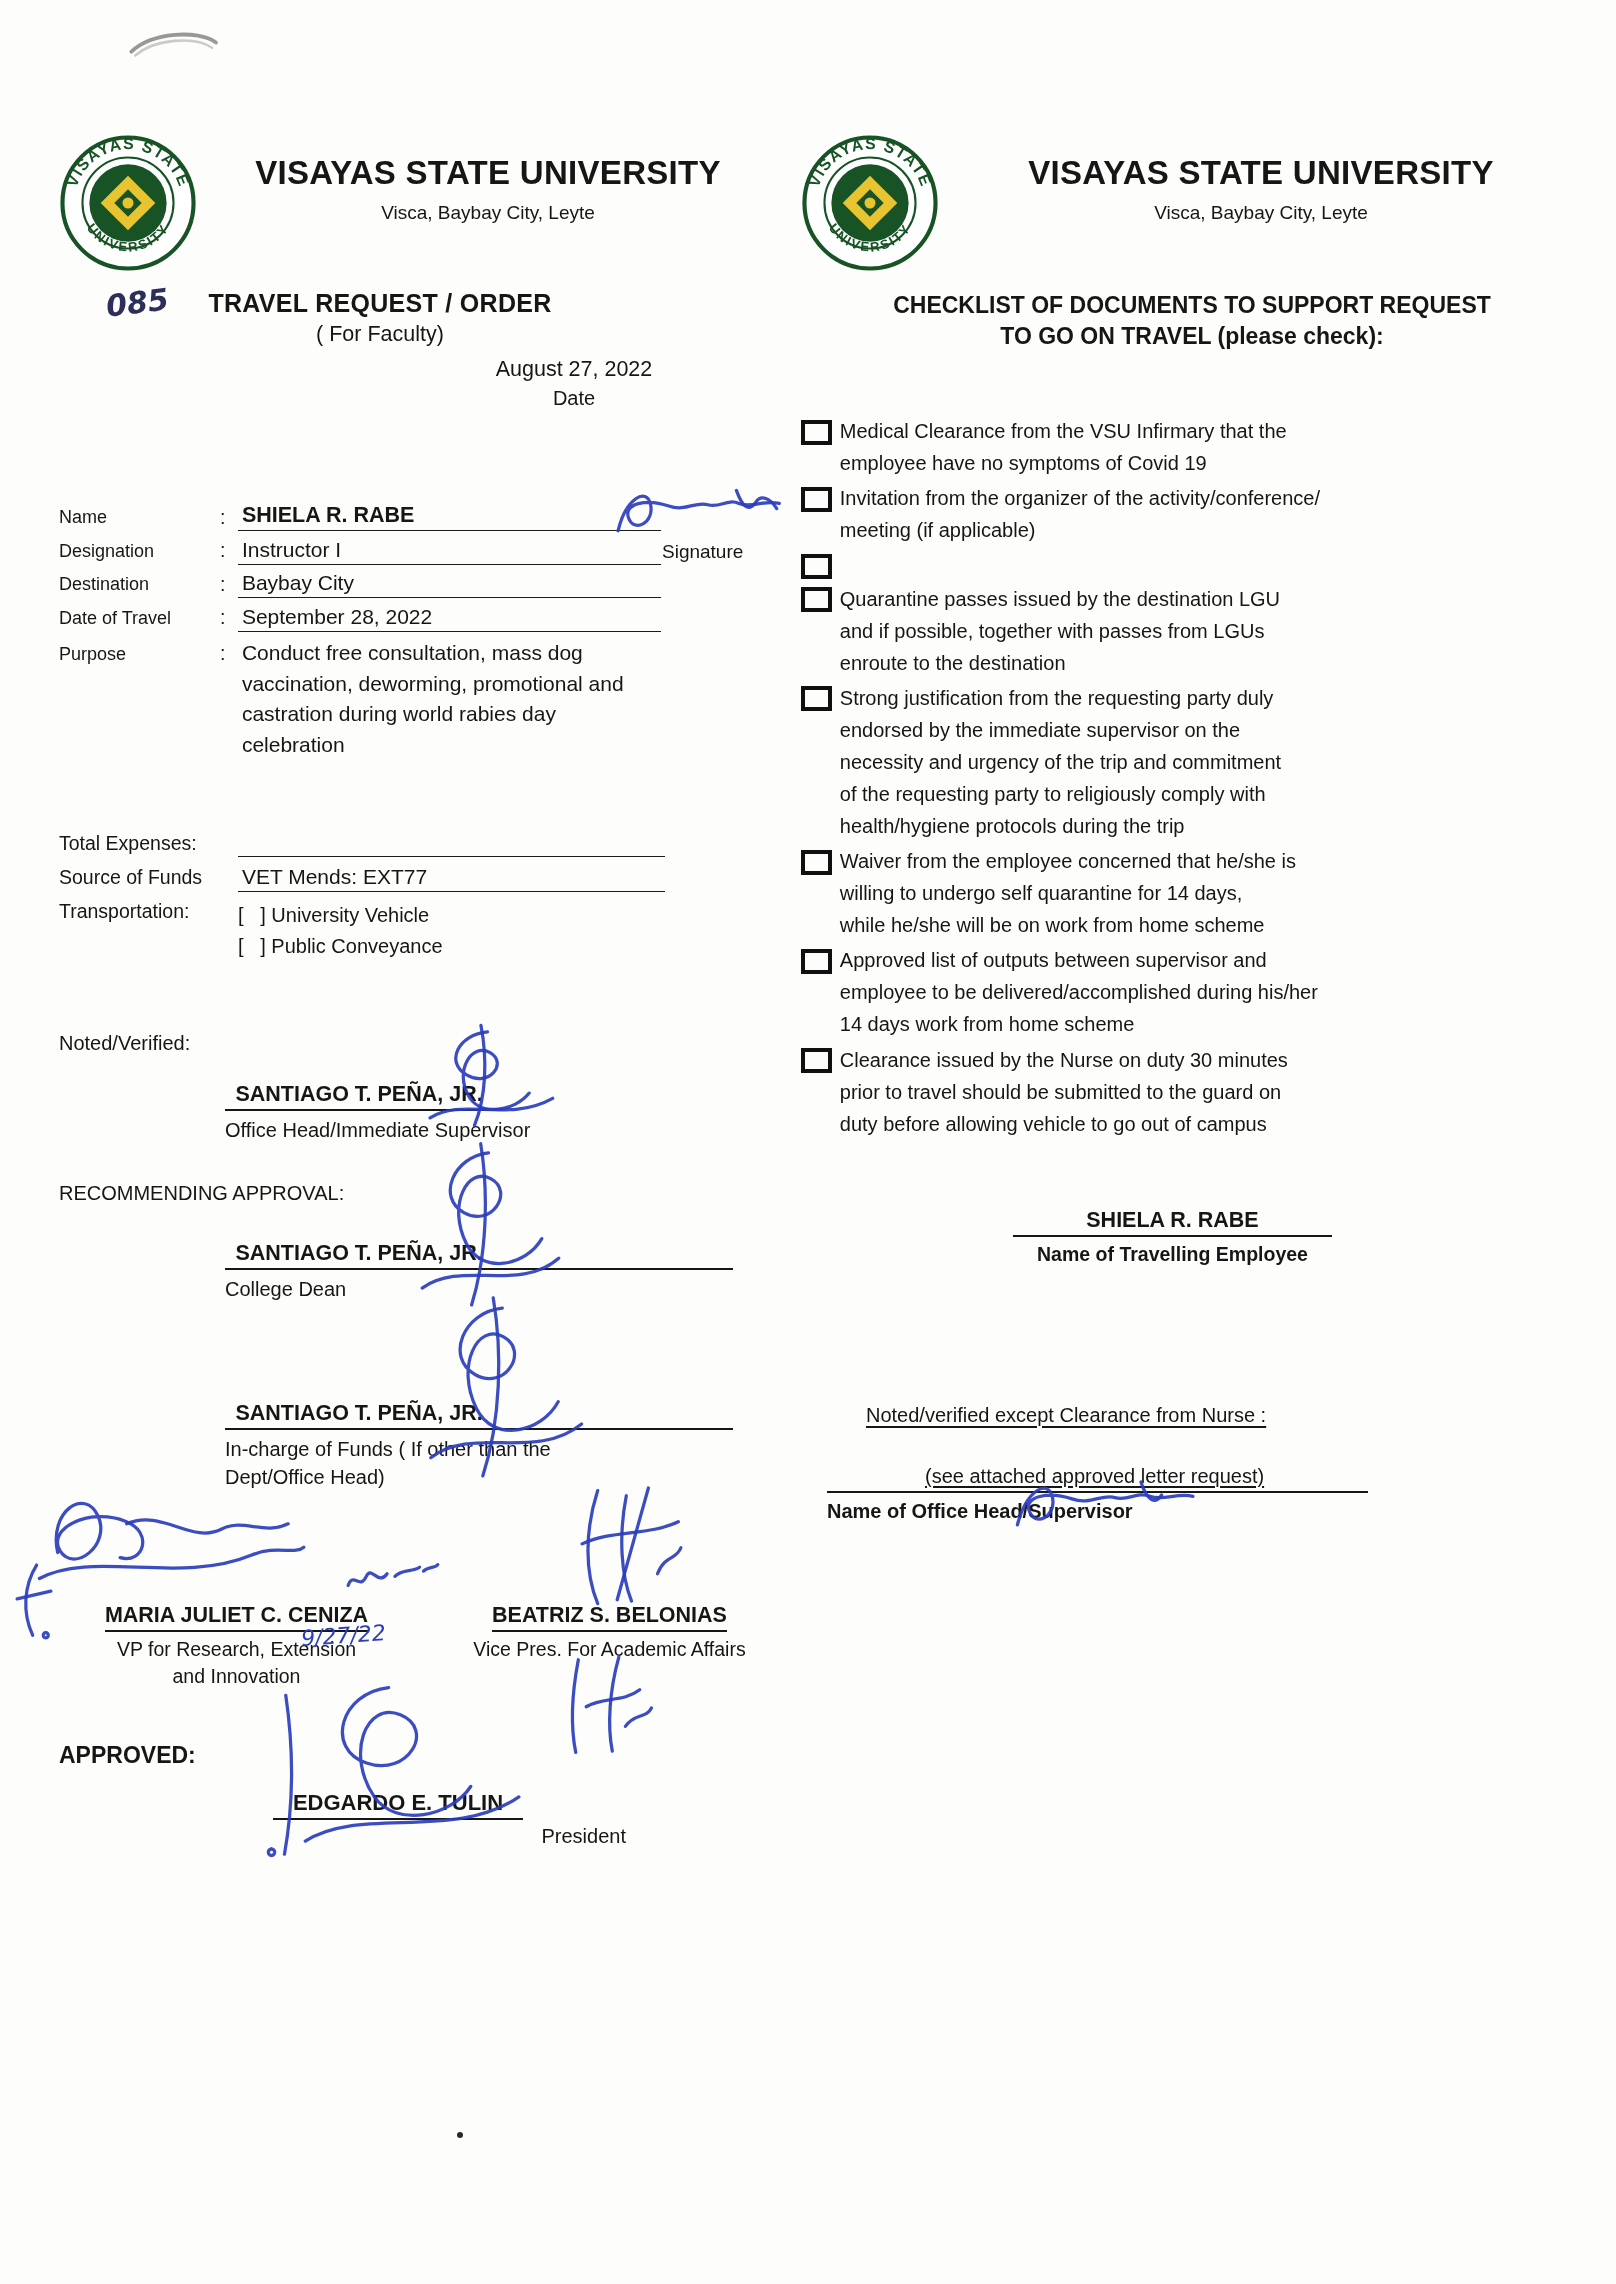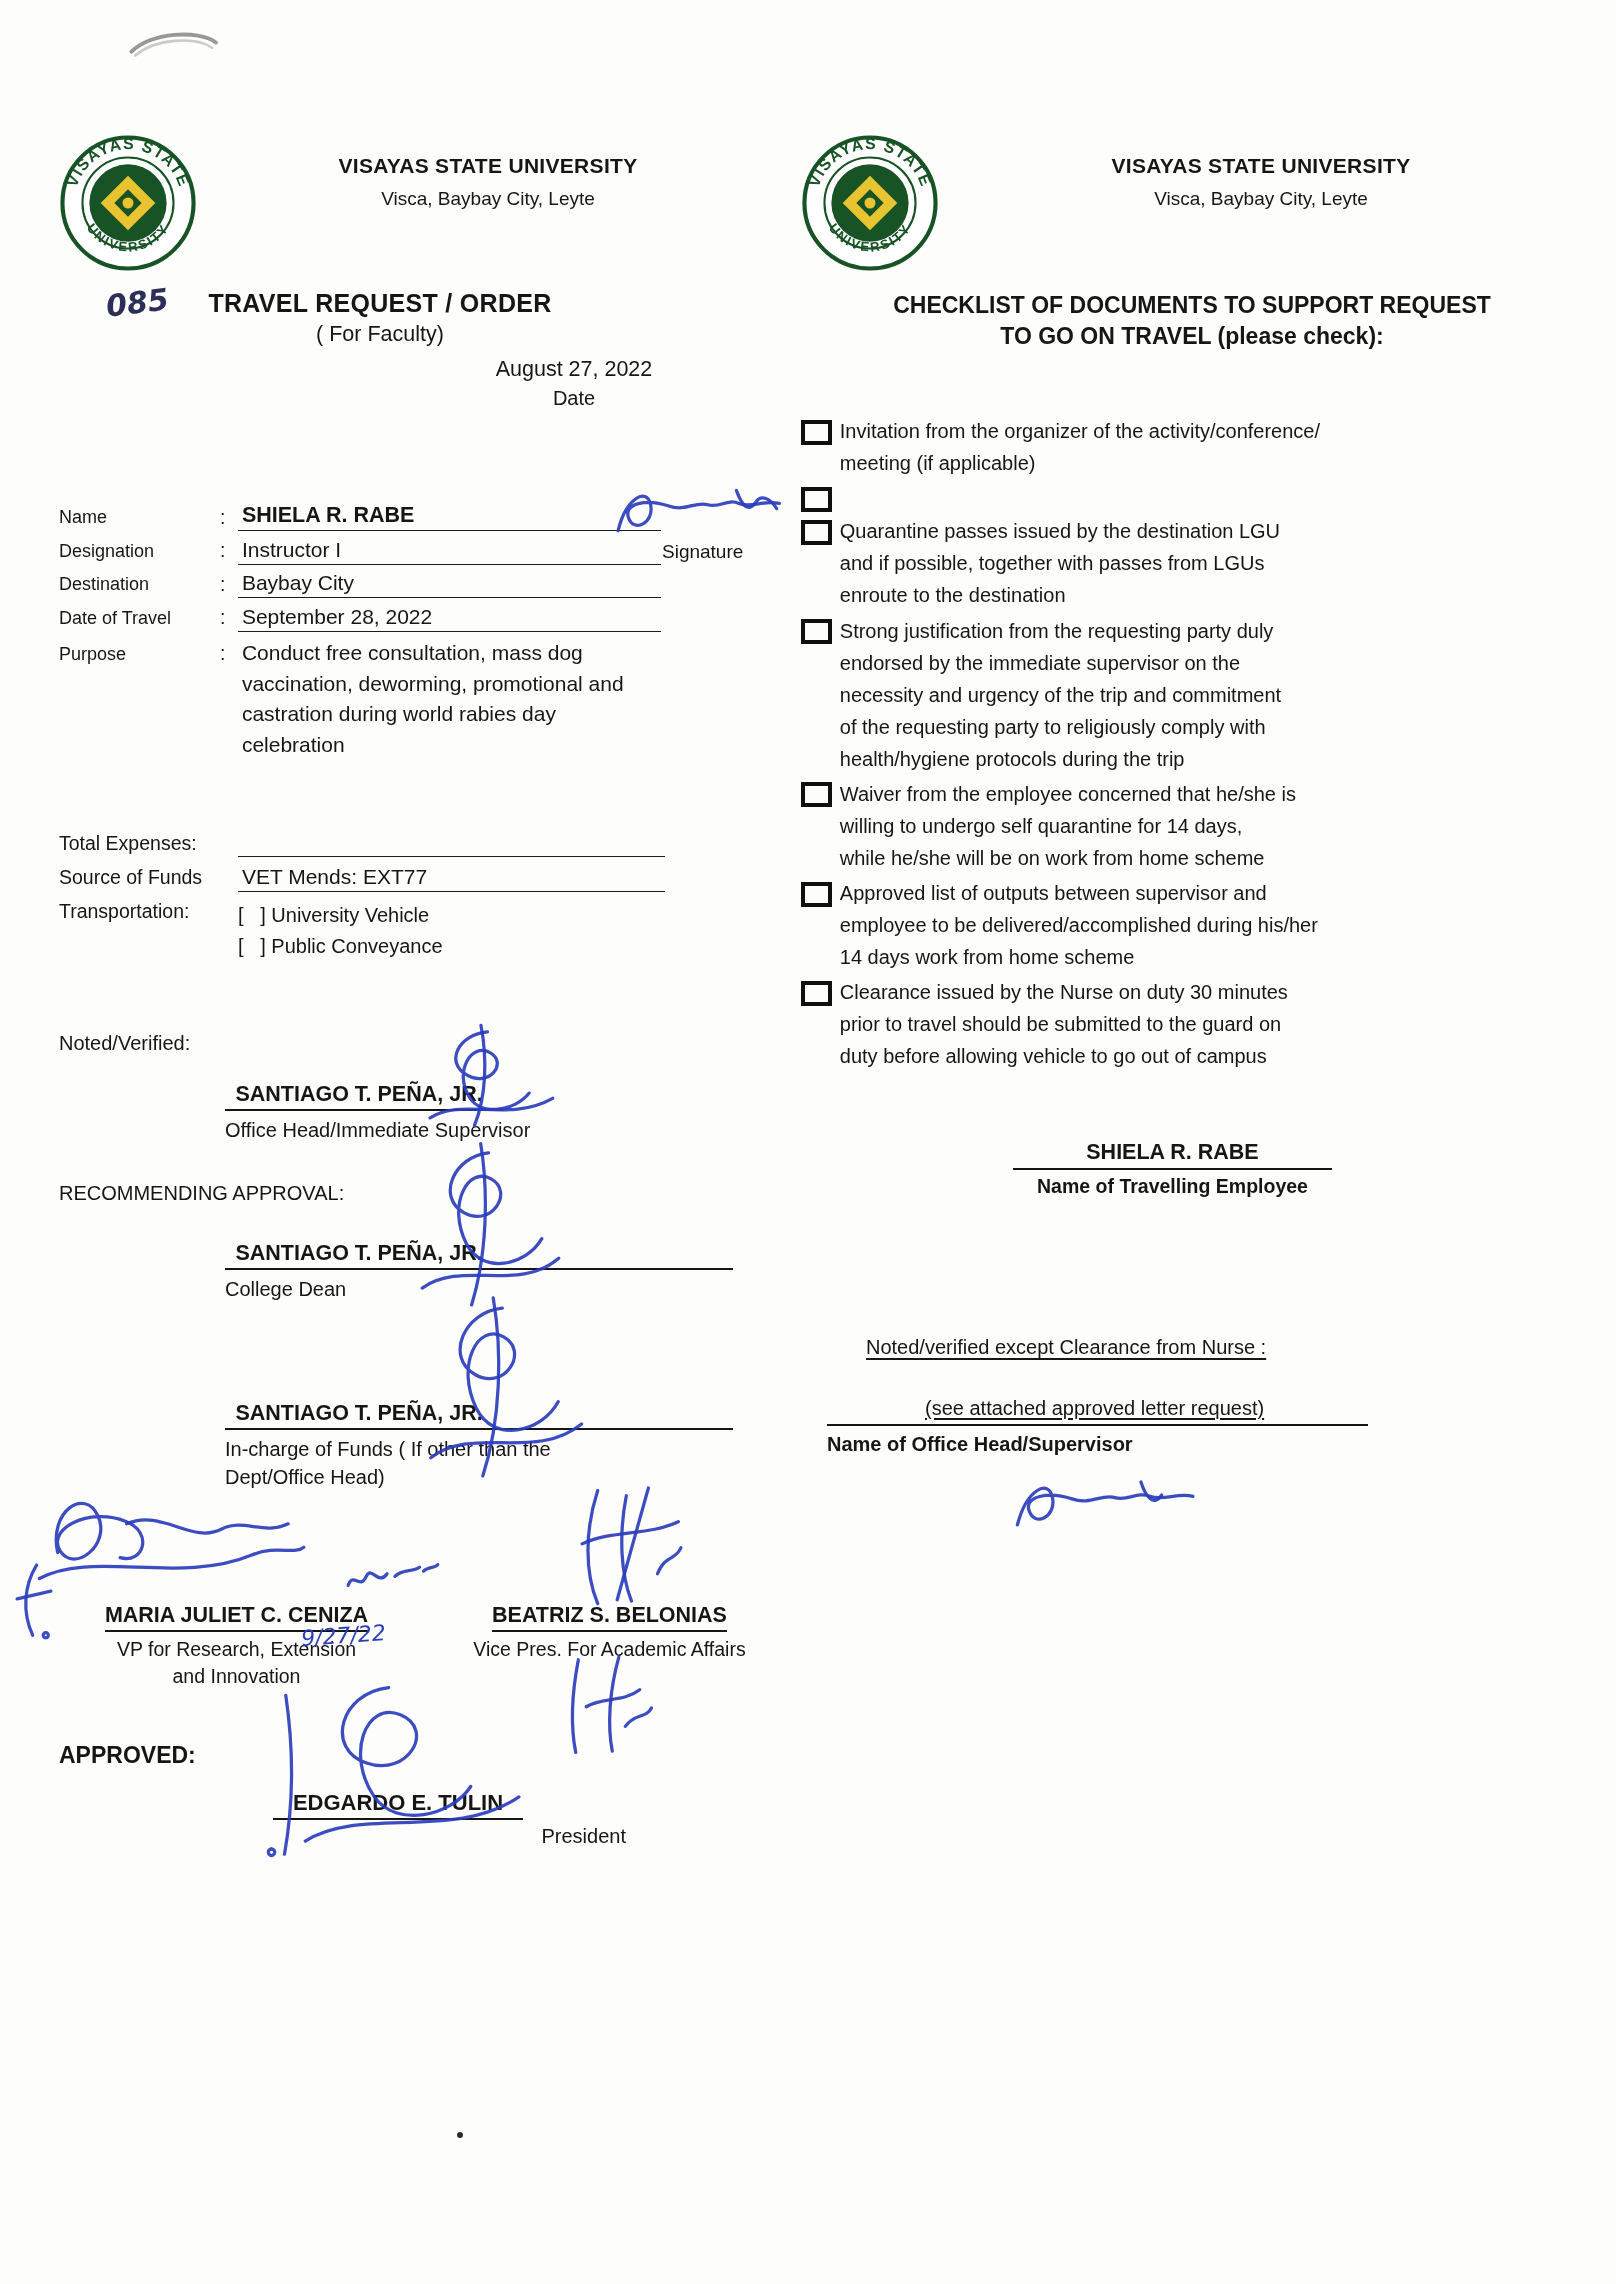--- a/index.html
+++ b/index.html
@@ -8,21 +8,21 @@
   .sheet { position:relative; width:1616px; height:2284px; background:#fdfdfb; overflow:hidden; margin:0 auto; }
 
   .col { position:absolute; top:134px; }
   .col-left  { left:59px;  width:720px; }
   .col-right { left:801px; width:782px; }
 
   
   .hdr { display:flex; align-items:flex-start; }
   .logo { width:138px; height:138px; flex:0 0 auto; }
   .htxt { flex:1; text-align:center; padding-top:19.5px; }
-  .uni  { font-size:21px; font-weight:bold; letter-spacing:0.3px; }
+  .uni  { font-size:33px; font-weight:bold; letter-spacing:0.3px; }
   .addr { font-size:19px; margin-top:10.4px; }
 
   
   .ftitle { margin-top:17px; text-align:center; padding-right:78px; }
   .ftitle .t1 { font-size:25px; font-weight:bold; letter-spacing:0.3px; }
   .ftitle .t2 { font-size:21.5px; margin-top:3.9px; }
   .dateblk { margin-left:365px; width:300px; text-align:center; margin-top:10.4px; }
   .dateblk .dv { font-size:21.5px; }
   .dateblk .dl { font-size:20px; margin-top:5.2px; }
 
@@ -259,20 +259,25 @@
         <div class="addr">Visca, Baybay City, Leyte</div>
       </div>
     </div>
 
     <div class="cl-title">CHECKLIST OF DOCUMENTS TO SUPPORT REQUEST
 TO GO ON TRAVEL (please check):</div>
 
     <div class="cl">
       <div class="cl-item">
         <span class="cbox"></span>
+        <div class="cl-text">Medical Clearance from the VSU Infirmary that the
+employee have no symptoms of Covid 19</div>
+      </div>
+      <div class="cl-item">
+        <span class="cbox"></span>
         <div class="cl-text">Invitation from the organizer of the activity/conference/
 meeting (if applicable)</div>
       </div>
       <div class="cl-item">
         <span class="cbox"></span>
       </div>
       <div class="cl-item">
         <span class="cbox"></span>
         <div class="cl-text">Quarantine passes issued by the destination LGU
 and if possible, together with passes from LGUs

